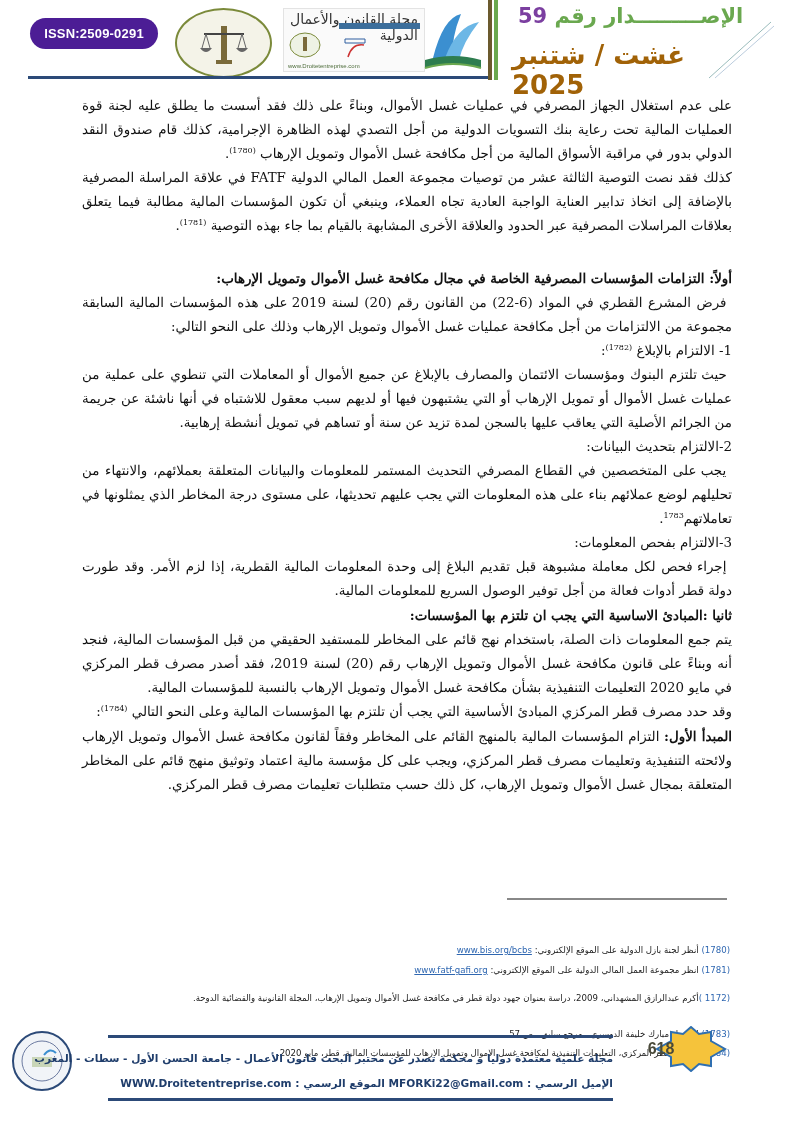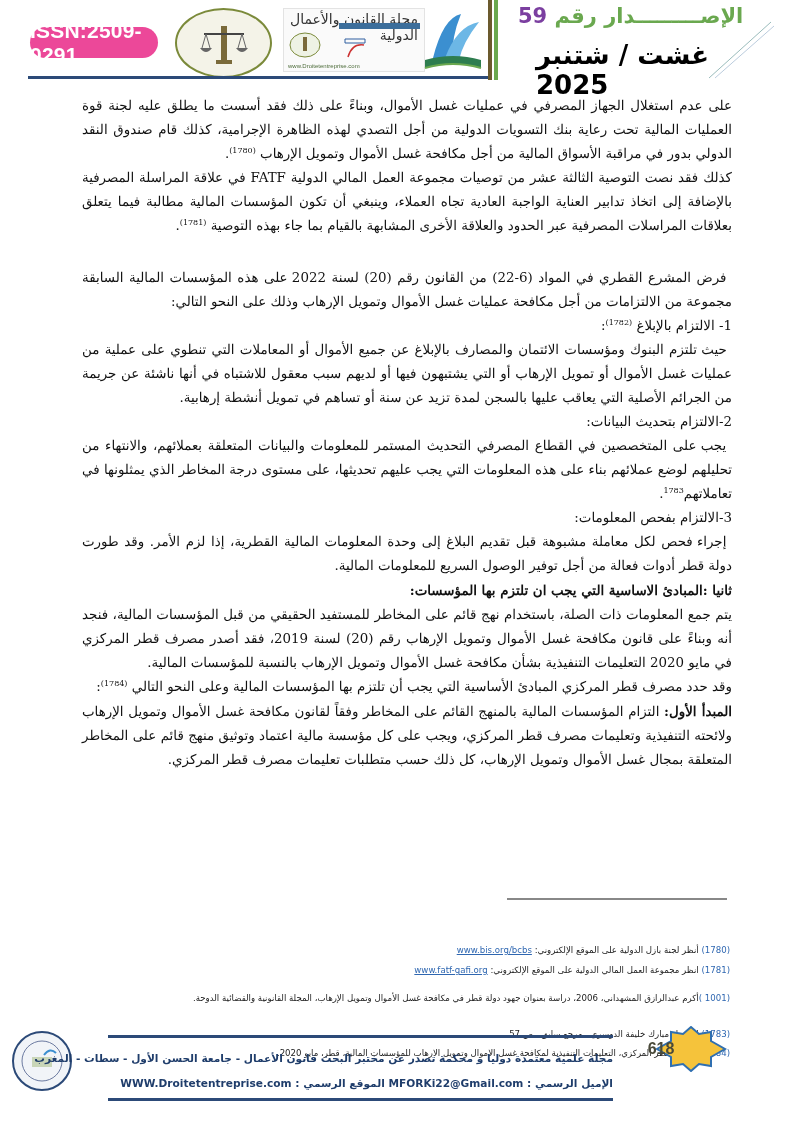--- a/index.html
+++ b/index.html
@@ -2,23 +2,23 @@
 <html><head>
 <meta charset="utf-8">
 <style>
   html, body { margin: 0; padding: 0; }
   body {
     width: 794px; height: 1123px; background: #ffffff; position: relative; overflow: hidden;
     font-family: "DejaVu Sans", sans-serif; color: #1a1a1a;
   }
   .header { position: absolute; left: 0; top: 0; width: 794px; height: 90px; }
   .issn {
-    position: absolute; left: 30px; top: 27px; width: 128px; height: 31px;
-    background: #ec4899; border-radius: 16px; color: #fff;
-    font-family: "Liberation Sans", sans-serif; font-size: 21px; font-weight: bold;
+    position: absolute; left: 30px; top: 18px; width: 128px; height: 31px;
+    background: #4c1d95; border-radius: 16px; color: #fff;
+    font-family: "Liberation Sans", sans-serif; font-size: 13px; font-weight: bold;
     display: flex; align-items: center; justify-content: center; letter-spacing: 0.2px;
   }
   .lab-seal {
     position: absolute; left: 175px; top: 8px; width: 93px; height: 66px;
     border-radius: 50%; border: 2px solid #7b8a3a; background: #f4f3e8;
     display: flex; align-items: center; justify-content: center;
   }
   .journal-logo {
     position: absolute; left: 283px; top: 8px; width: 140px; height: 62px;
     background: #fafafa; border: 1px solid #e3e3e3;
@@ -30,21 +30,21 @@
   .vbar1 { position: absolute; left: 488px; top: 0; width: 4px; height: 80px; background: #6b5a2e; }
   .vbar2 { position: absolute; left: 494px; top: 0; width: 4px; height: 80px; background: #6aa84f; }
   .issue-line {
     position: absolute; left: 518px; top: 4px; width: 240px; direction: rtl;
     font-size: 21px; font-weight: bold; color: #6aa84f; text-align: left;
     font-family: "DejaVu Sans", sans-serif;
   }
   .issue-line .num { color: #7b3fa0; }
   .date-line {
     position: absolute; left: 512px; top: 40px; width: 250px; direction: rtl; text-align: left;
-    font-size: 26px; font-weight: bold; color: #000000; font-family: "DejaVu Sans", sans-serif; margin-left: 24px;
+    font-size: 26px; font-weight: bold; color: #a16207; font-family: "DejaVu Sans", sans-serif;
   }
   .diag { position: absolute; left: 705px; top: 20px; width: 70px; height: 60px; }
   .hrule { position: absolute; left: 28px; top: 76px; width: 460px; height: 3px; background: #2c4a78; }
 
   .content {
     position: absolute; left: 82px; top: 94px; width: 650px; direction: rtl; text-align: justify;
     font-family: "DejaVu Serif", serif; font-size: 13.4px; line-height: 24px; color: #111;
   }
   .content p { margin: 0; }
   .content .gap { height: 28px; }
@@ -135,21 +135,22 @@
     <line x1="69" y1="6" x2="10" y2="58" stroke="#bcd" stroke-width="1"></line>
   </svg>
 
   <div class="hrule"></div>
 </div>
 
 <div class="content">
   <p><span>على عدم استغلال الجهاز المصرفي في عمليات غسل الأموال، وبناءً على ذلك فقد أسست ما يطلق عليه لجنة قوة العمليات المالية تحت رعاية بنك التسويات الدولية من أجل التصدي لهذه الظاهرة الإجرامية، كذلك قام صندوق النقد الدولي بدور في مراقبة الأسواق المالية من أجل مكافحة غسل الأموال وتمويل الإرهاب</span> <sup>(1780)</sup>.</p>
   <p><span>كذلك فقد نصت التوصية الثالثة عشر من توصيات مجموعة العمل المالي الدولية FATF في علاقة المراسلة المصرفية بالإضافة إلى اتخاذ تدابير العناية الواجبة العادية تجاه العملاء، وينبغي أن تكون المؤسسات المالية مطالبة فيما يتعلق بعلاقات المراسلات المصرفية عبر الحدود والعلاقة الأخرى المشابهة بالقيام بما جاء بهذه التوصية</span> <sup>(1781)</sup>.</p>
   <div class="gap"></div>
-  <p>&nbsp;<span>فرض المشرع القطري في المواد (6-22) من القانون رقم (20) لسنة 2022 على هذه المؤسسات المالية السابقة مجموعة من الالتزامات من أجل مكافحة عمليات غسل الأموال وتمويل الإرهاب وذلك على النحو التالي:</span></p>
+  <p><b>أولاً: التزامات المؤسسات المصرفية الخاصة في مجال مكافحة غسل الأموال وتمويل الإرهاب:</b></p>
+  <p>&nbsp;<span>فرض المشرع القطري في المواد (6-22) من القانون رقم (20) لسنة 2019 على هذه المؤسسات المالية السابقة مجموعة من الالتزامات من أجل مكافحة عمليات غسل الأموال وتمويل الإرهاب وذلك على النحو التالي:</span></p>
   <p><span>1- الالتزام بالإبلاغ</span> <sup>(1782)</sup>:</p>
   <p>&nbsp;<span>حيث تلتزم البنوك ومؤسسات الائتمان والمصارف بالإبلاغ عن جميع الأموال أو المعاملات التي تنطوي على عملية من عمليات غسل الأموال أو تمويل الإرهاب أو التي يشتبهون فيها أو لديهم سبب معقول للاشتباه في أنها ناشئة عن جريمة من الجرائم الأصلية التي يعاقب عليها بالسجن لمدة تزيد عن سنة أو تساهم في تمويل أنشطة إرهابية.</span></p>
   <p>2-الالتزام بتحديث البيانات:</p>
   <p>&nbsp;<span>يجب على المتخصصين في القطاع المصرفي التحديث المستمر للمعلومات والبيانات المتعلقة بعملائهم، والانتهاء من تحليلهم لوضع عملائهم بناء على هذه المعلومات التي يجب عليهم تحديثها، على مستوى درجة المخاطر الذي يمثلونها في تعاملاتهم</span><sup>1783</sup>.</p>
   <p>3-الالتزام بفحص المعلومات:</p>
   <p>&nbsp;<span>إجراء فحص لكل معاملة مشبوهة قبل تقديم البلاغ إلى وحدة المعلومات المالية القطرية، إذا لزم الأمر. وقد طورت دولة قطر أدوات فعالة من أجل توفير الوصول السريع للمعلومات المالية.</span></p>
   <p><b>ثانيا :المبادئ الاساسية التي يجب ان تلتزم بها المؤسسات:</b></p>
   <p>يتم جمع المعلومات ذات الصلة، باستخدام نهج قائم على المخاطر للمستفيد الحقيقي من قبل المؤسسات المالية، فنجد أنه وبناءً على قانون مكافحة غسل الأموال وتمويل الإرهاب رقم (20) لسنة 2019، فقد أصدر مصرف قطر المركزي في مايو 2020 التعليمات التنفيذية بشأن مكافحة غسل الأموال وتمويل الإرهاب بالنسبة للمؤسسات المالية.</p>
   <p><span>وقد حدد مصرف قطر المركزي المبادئ الأساسية التي يجب أن تلتزم بها المؤسسات المالية وعلى النحو التالي</span> <sup>(1784)</sup>:</p>
   <p><b>المبدأ الأول:</b> <span>التزام المؤسسات المالية بالمنهج القائم على المخاطر وفقاً لقانون مكافحة غسل الأموال وتمويل الإرهاب ولائحته التنفيذية وتعليمات مصرف قطر المركزي، ويجب على كل مؤسسة مالية اعتماد وتوثيق منهج قائم على المخاطر المتعلقة بمجال غسل الأموال وتمويل الإرهاب، كل ذلك حسب متطلبات تعليمات مصرف قطر المركزي.</span></p>
@@ -157,21 +158,21 @@
 
 <div class="fn-rule"></div>
 <div class="footnotes">
   <div class="fn" style="top:3px">
     <span class="fnn">(1780)</span> <span>أنظر لجنة بازل الدولية على الموقع الإلكتروني:</span> <a>www.bis.org/bcbs</a>
   </div>
   <div class="fn" style="top:23px">
     <span class="fnn">(1781)</span> <span>انظر مجموعة العمل المالي الدولية على الموقع الإلكتروني:</span> <a>www.fatf-gafi.org</a>
   </div>
   <div class="fn" style="top:51px">
-    <span class="fnn">(1001 )</span><span>أكرم عبدالرازق المشهداني، 2006، دراسة بعنوان جهود دولة قطر في مكافحة غسل الأموال وتمويل الإرهاب، المجلة القانونية والقضائية الدوحة.</span>
+    <span class="fnn">(1172 )</span><span>أكرم عبدالرازق المشهداني، 2009، دراسة بعنوان جهود دولة قطر في مكافحة غسل الأموال وتمويل الإرهاب، المجلة القانونية والقضائية الدوحة.</span>
   </div>
   <div class="fn" style="top:87px">
     <span class="fnn">(1783)</span><span> الشيماء مبارك خليفة الدوسري ـ مرجع سابق ـ ص 57.</span>
   </div>
   <div class="fn" style="top:106px">
     <span class="fnn">(1784)</span> <span>مصرف قطر المركزي، التعليمات التنفيذية لمكافحة غسل الاموال وتمويل الارهاب للمؤسسات المالية، قطر، مايو 2020.</span>
   </div>
 </div>
 
 <div class="footer-seal">

